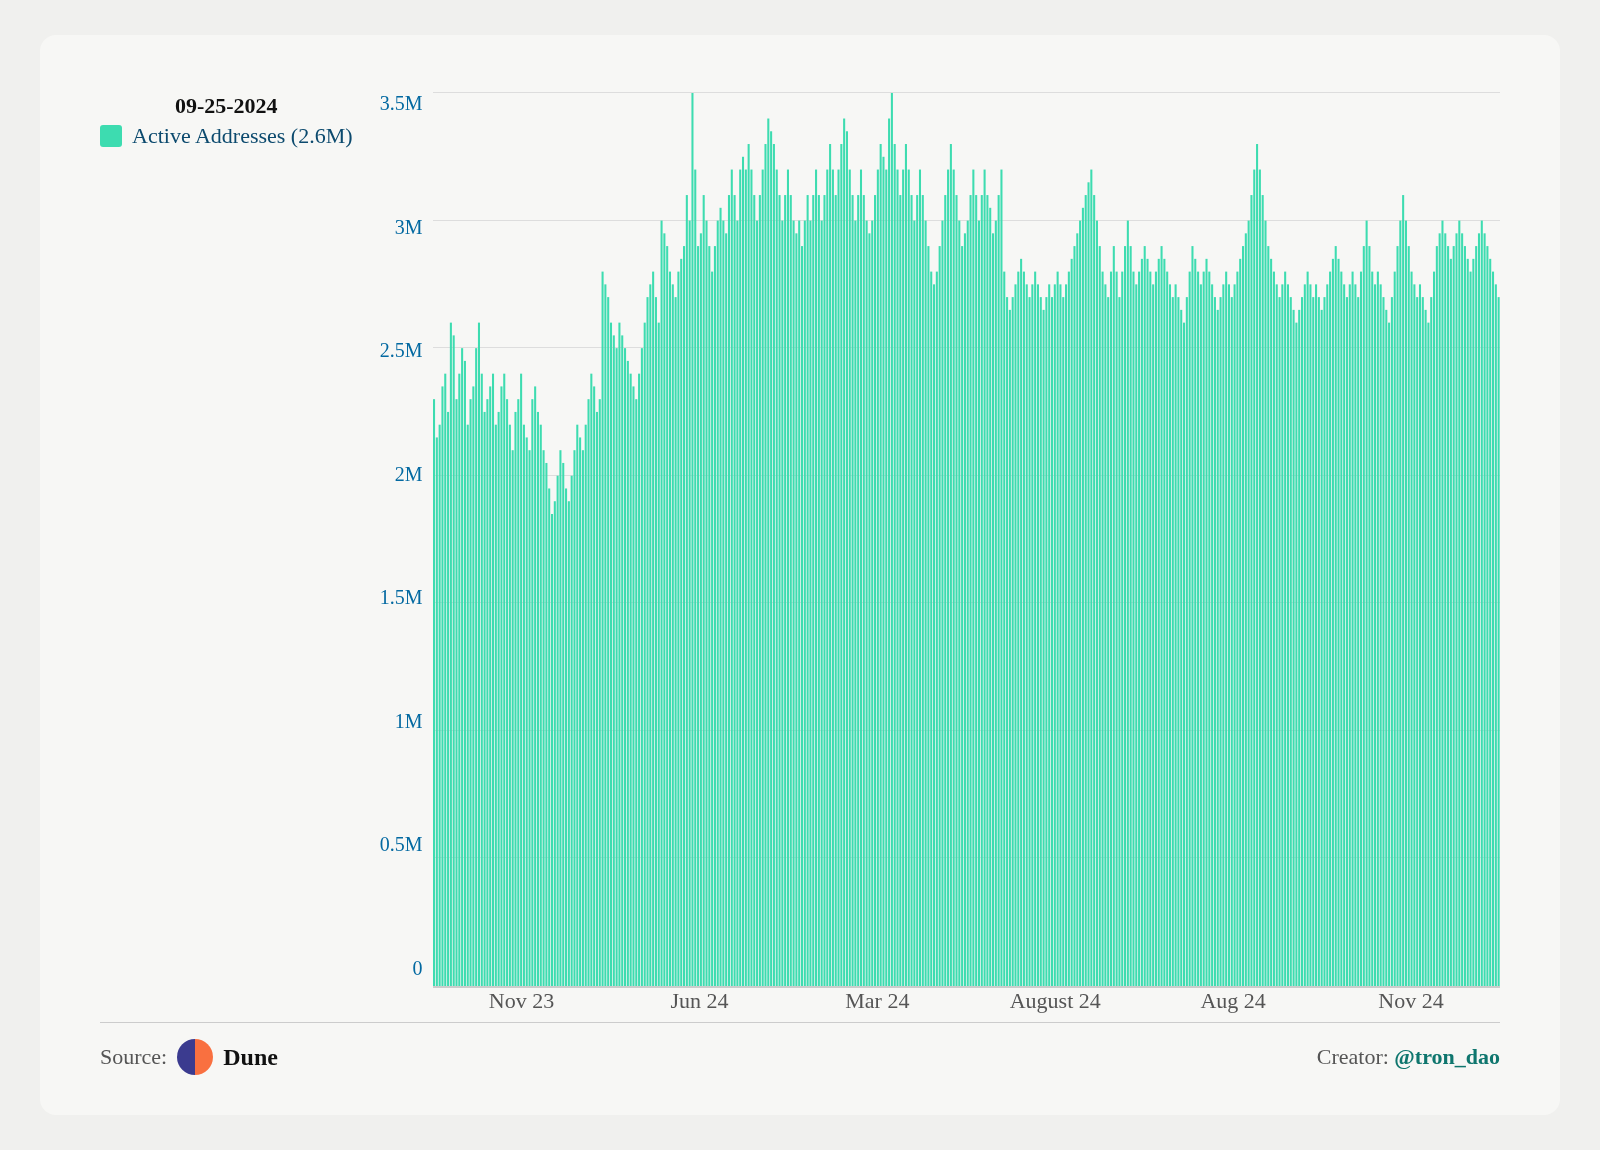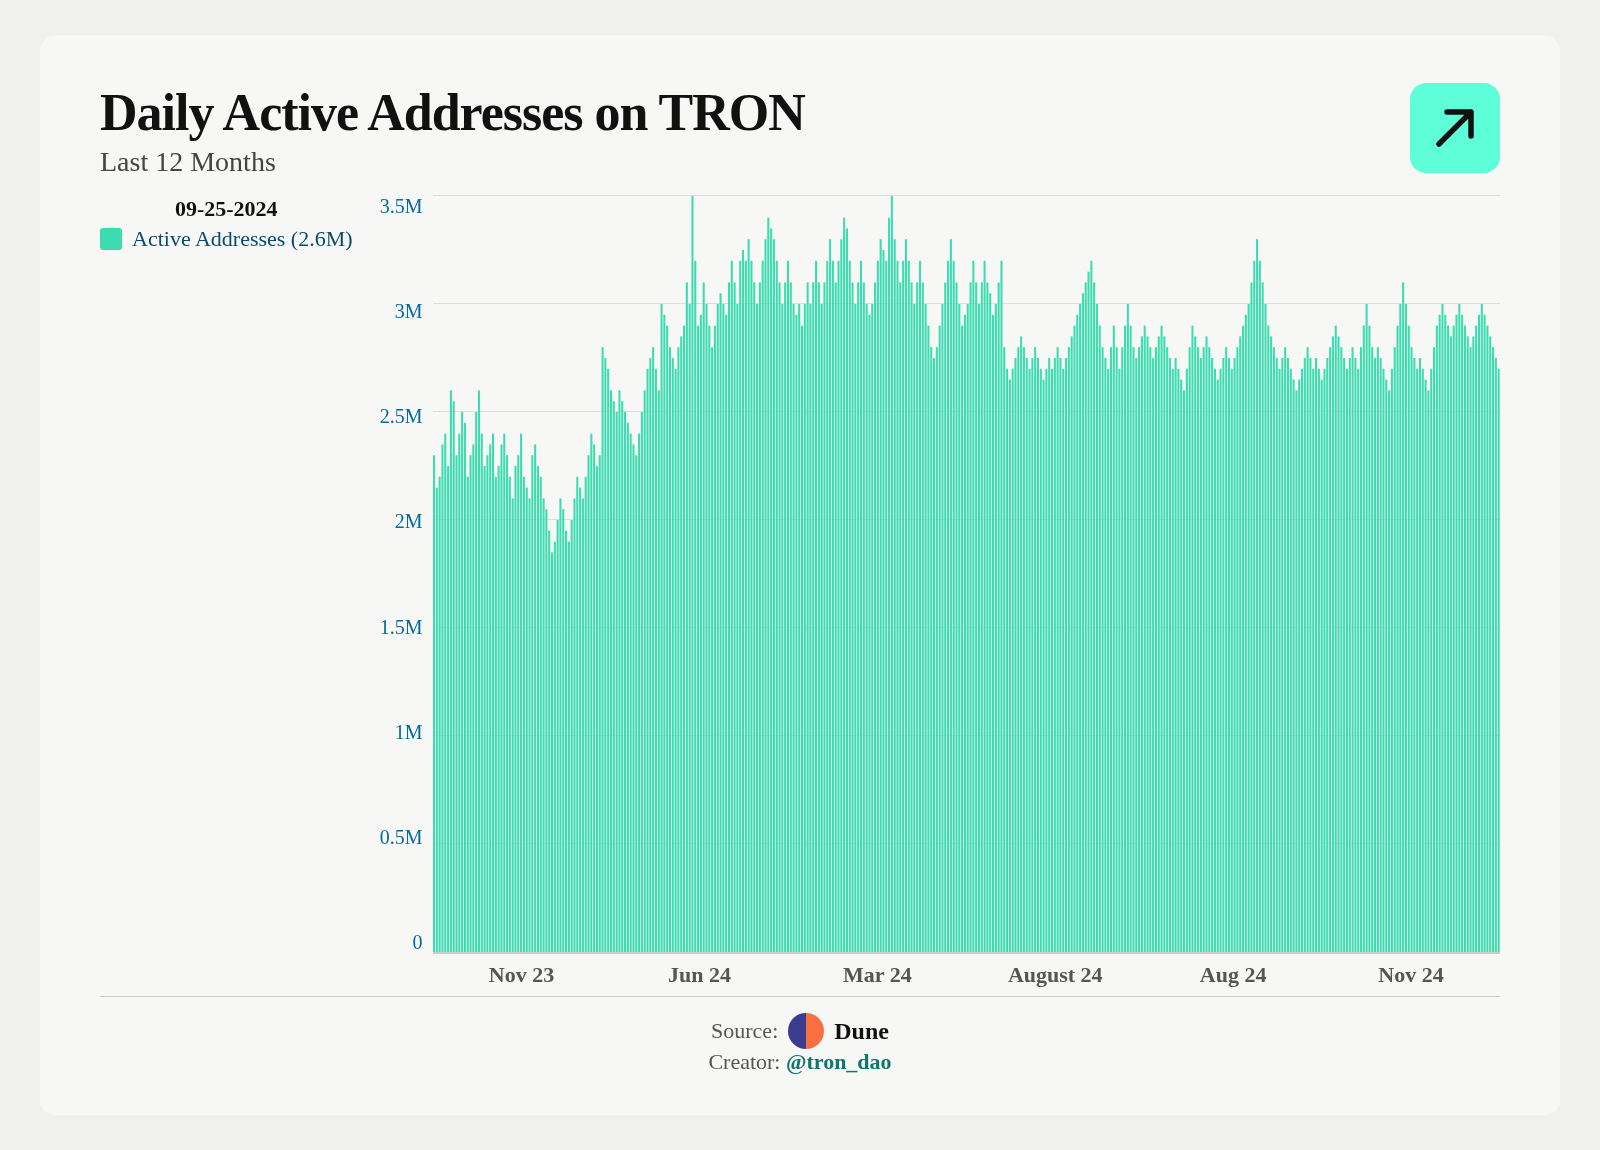--- a/index.html
+++ b/index.html
@@ -134,40 +134,38 @@
     }
     .bars-svg {
       position: absolute;
       top: 0; left: 0; right: 0; bottom: 0;
       width: 100%;
       height: 100%;
     }
     .x-axis {
       display: flex;
       justify-content: space-between;
-      padding-top: 8px;
+      padding-top: 0;
       padding-left: 0;
       padding-right: 0;
-      font-weight: bold;
     }
     .x-label {
       font-size: 22px;
       color: #555;
       font-family: 'Georgia', serif;
       text-align: center;
       flex: 1;
     }
     .footer {
       display: flex;
       align-items: center;
       justify-content: space-between;
       padding-top: 16px;
       border-top: 1px solid #ccc;
       margin-top: 8px;
-      flex-direction: column;
     }
     .source-block {
       display: flex;
       align-items: center;
       gap: 10px;
     }
     .source-label {
       font-size: 22px;
       color: #555;
       font-family: 'Georgia', serif;
@@ -192,31 +190,20 @@
     }
     .creator-handle {
       font-weight: 700;
       color: #0f766e;
     }
   </style>
 </head>
 <body>
 
 <div class="card">
-  <div class="header">
-    <div class="title-block">
-      <div class="main-title">Daily Active Addresses on TRON</div>
-      <div class="subtitle">Last 12 Months</div>
-    </div>
-    <div class="logo-box">
-      <svg viewBox="0 0 52 52" fill="none">
-        <path d="M10 42 L42 10 M18 10 L42 10 L42 34" stroke="#111" stroke-width="5.5" stroke-linecap="round" stroke-linejoin="round"></path>
-      </svg>
-    </div>
-  </div>
 
   <div class="chart-area">
     <div class="tooltip-box">
       <div class="tooltip-date">09-25-2024</div>
       <div class="tooltip-legend">
         <div class="legend-swatch"></div>
         <span class="legend-label">Active Addresses (2.6M)</span>
       </div>
     </div>
 

